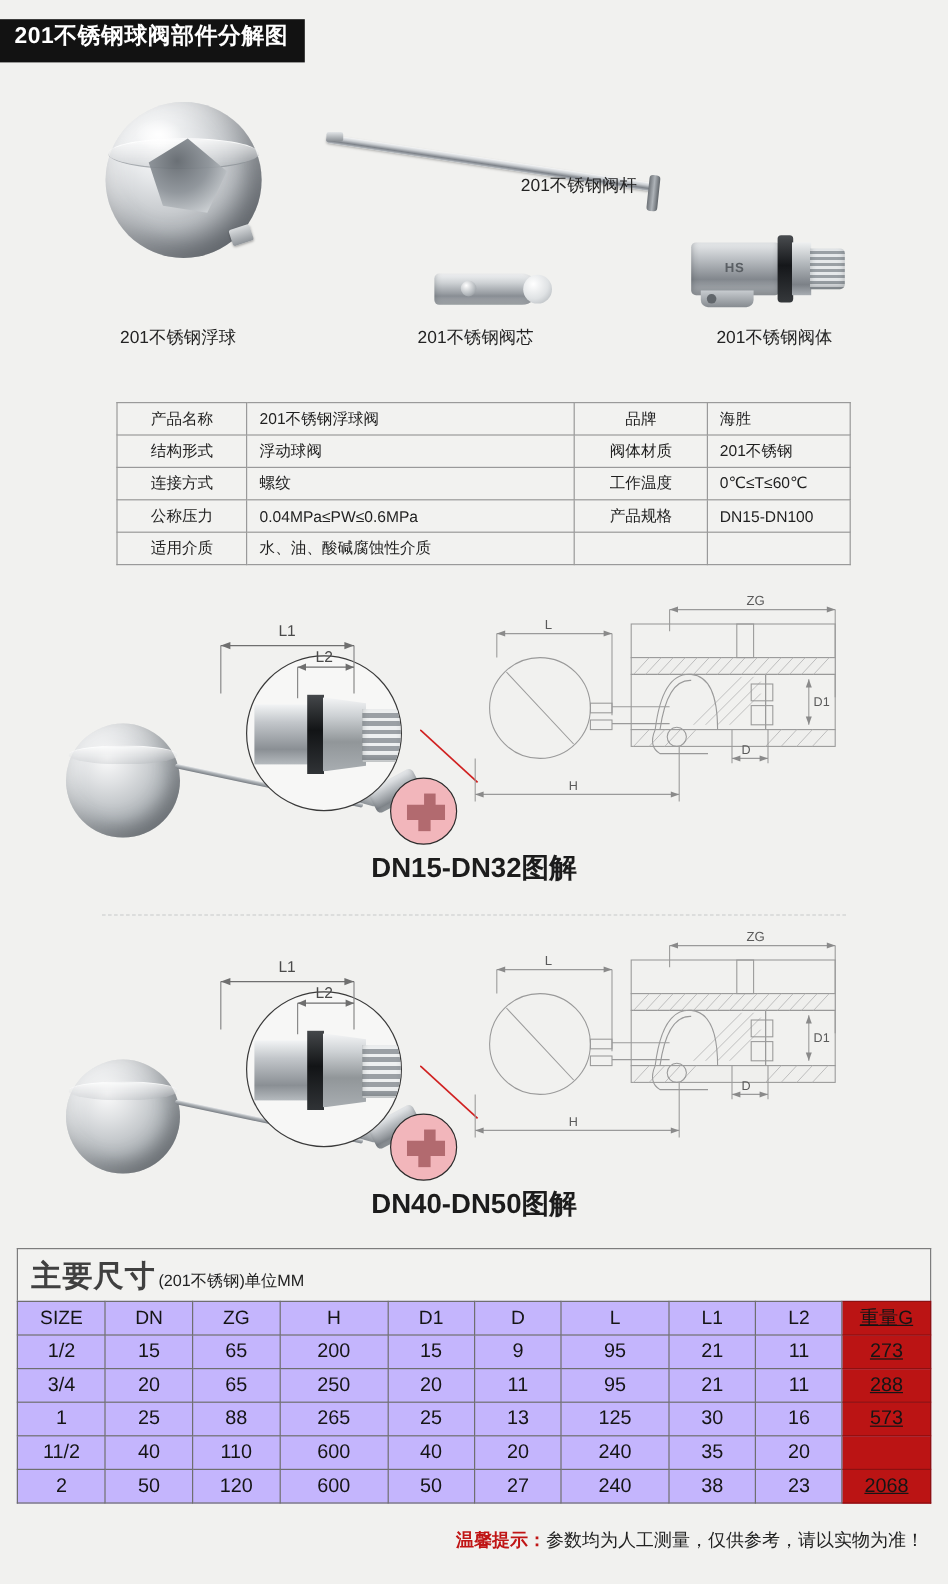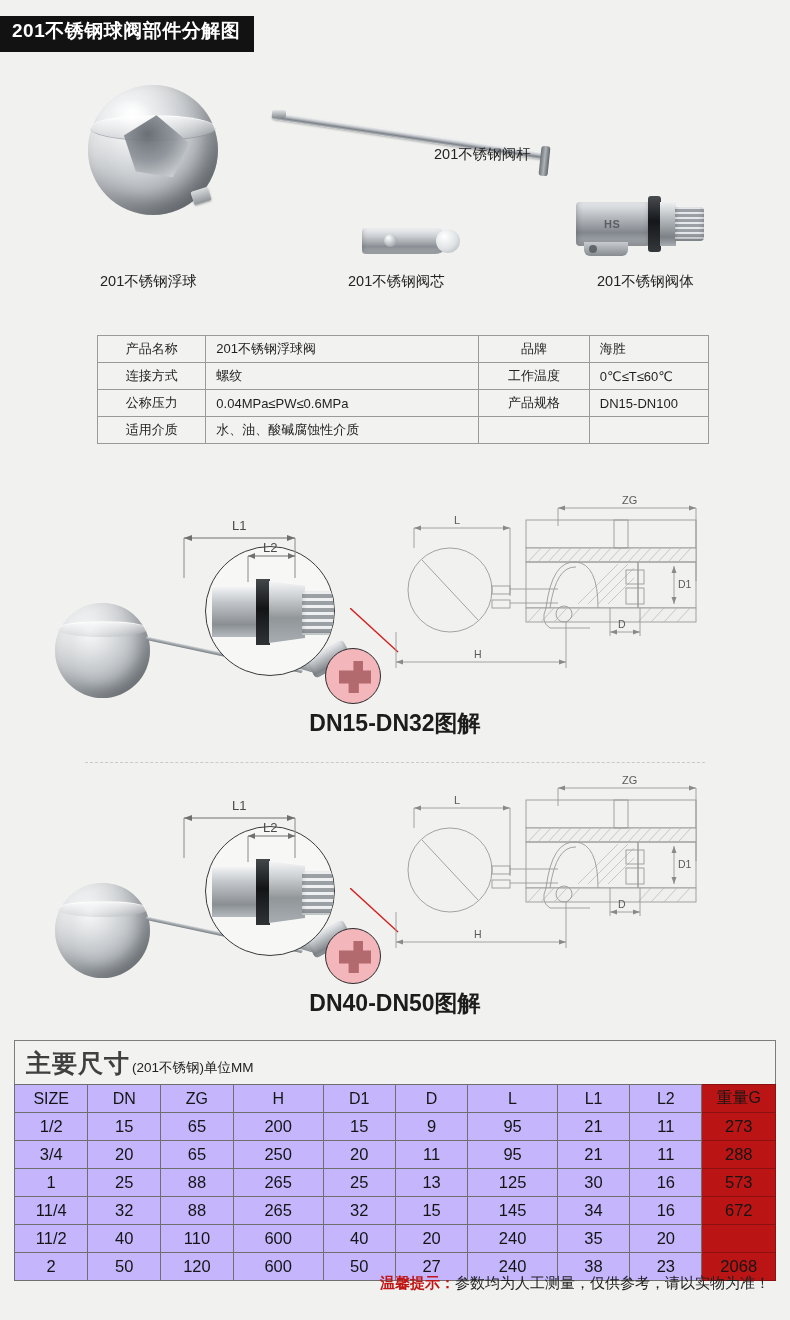--- a/index.html
+++ b/index.html
@@ -303,21 +303,21 @@
   }
   table.dims td, table.dims th {
     border:1px solid #6f6f6f;
     height:28px;
     text-align:center;
     font-weight:400;
     color:#151515;
     padding:0;
   }
   table.dims th { font-size:16px; }
-  .w-col { background:#bb1414 !important; color:#ffffff; font-weight:400; border-color:#8d1010 !important; }
+  .w-col { background:#bb1414 !important; color:#ffffff; font-weight:400; border-color:#8d1010 !important;text-decoration:underline; }
   th.w-col { font-weight:700; font-size:15.5px; }
   col.c-size { width:76px; }
   col.c-gen  { width:76px; }
   col.c-wide { width:94px; }
   col.c-w    { width:76px; }
 
   .note {
     position:absolute; left:14px; top:1274px; width:762px;
     text-align:right;
     font-size:15px;
@@ -368,20 +368,26 @@
   <div class="part-label" style="left:597px; top:212px;">201不锈钢阀体</div>
 </div>
 
 <table class="spec-table">
   <tbody>
       <tr>
     <td class="sp-key">产品名称</td>
     <td class="sp-val">201不锈钢浮球阀</td>
     <td class="sp-key2">品牌</td>
     <td class="sp-val2">海胜</td>
+  </tr>
+  <tr>
+    <td class="sp-key">结构形式</td>
+    <td class="sp-val">浮动球阀</td>
+    <td class="sp-key2">阀体材质</td>
+    <td class="sp-val2">201不锈钢</td>
   </tr>
   <tr>
     <td class="sp-key">连接方式</td>
     <td class="sp-val">螺纹</td>
     <td class="sp-key2">工作温度</td>
     <td class="sp-val2">0℃≤T≤60℃</td>
   </tr>
   <tr>
     <td class="sp-key">公称压力</td>
     <td class="sp-val">0.04MPa≤PW≤0.6MPa</td>
@@ -719,32 +725,20 @@
         <td>88</td>
         <td>265</td>
         <td>25</td>
         <td>13</td>
         <td>125</td>
         <td>30</td>
         <td>16</td>
         <td class="w-col">573</td>
       </tr>
       <tr>
-        <td>11/4</td>
-        <td>32</td>
-        <td>88</td>
-        <td>265</td>
-        <td>32</td>
-        <td>15</td>
-        <td>145</td>
-        <td>34</td>
-        <td>16</td>
-        <td class="w-col">672</td>
-      </tr>
-      <tr>
         <td>11/2</td>
         <td>40</td>
         <td>110</td>
         <td>600</td>
         <td>40</td>
         <td>20</td>
         <td>240</td>
         <td>35</td>
         <td>20</td>
         <td class="w-col"></td>

